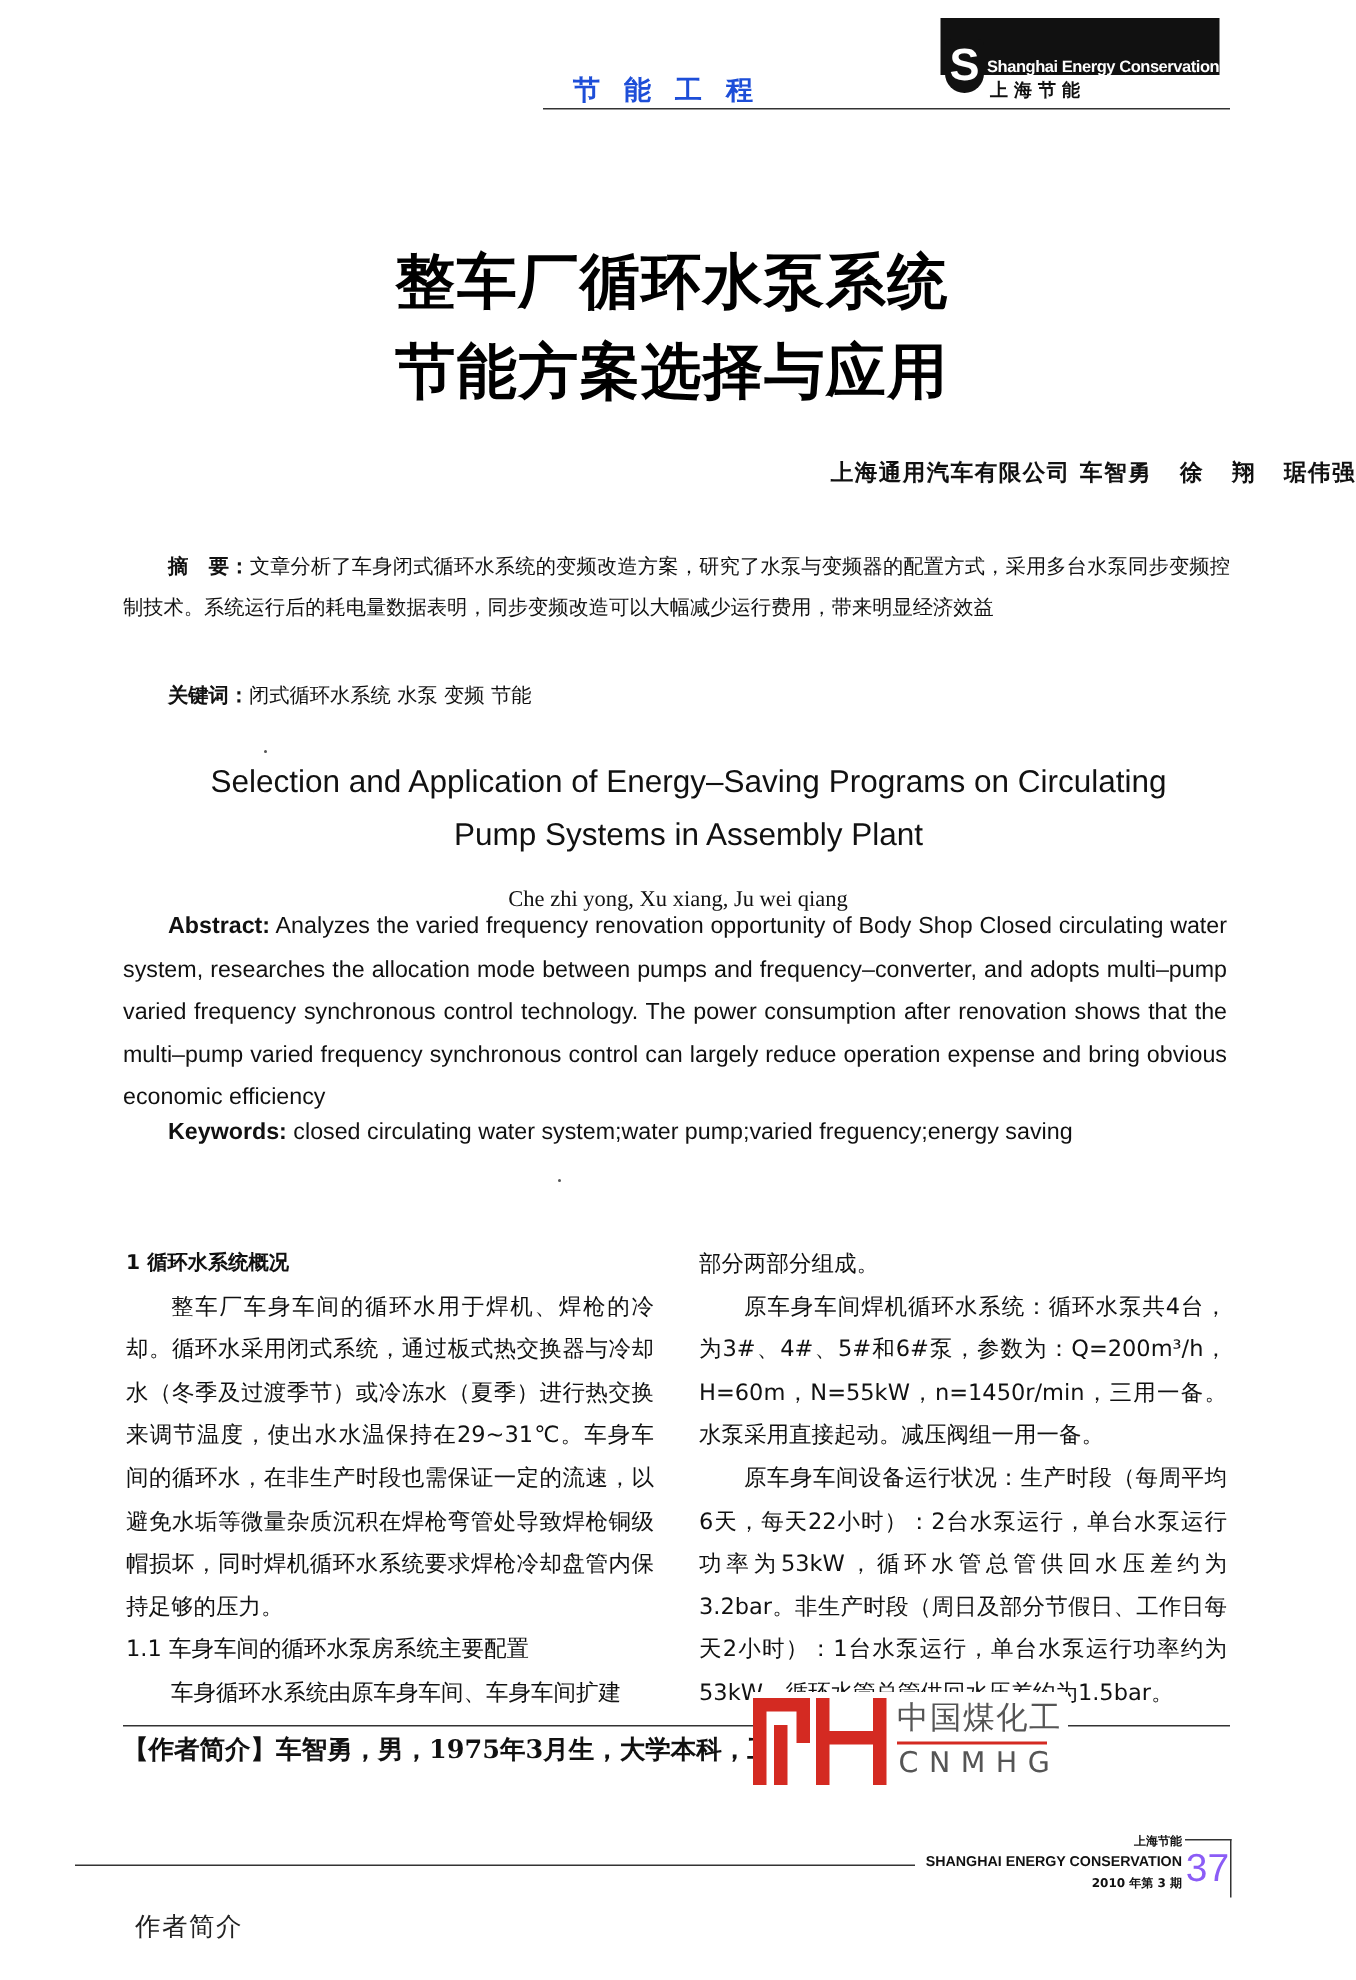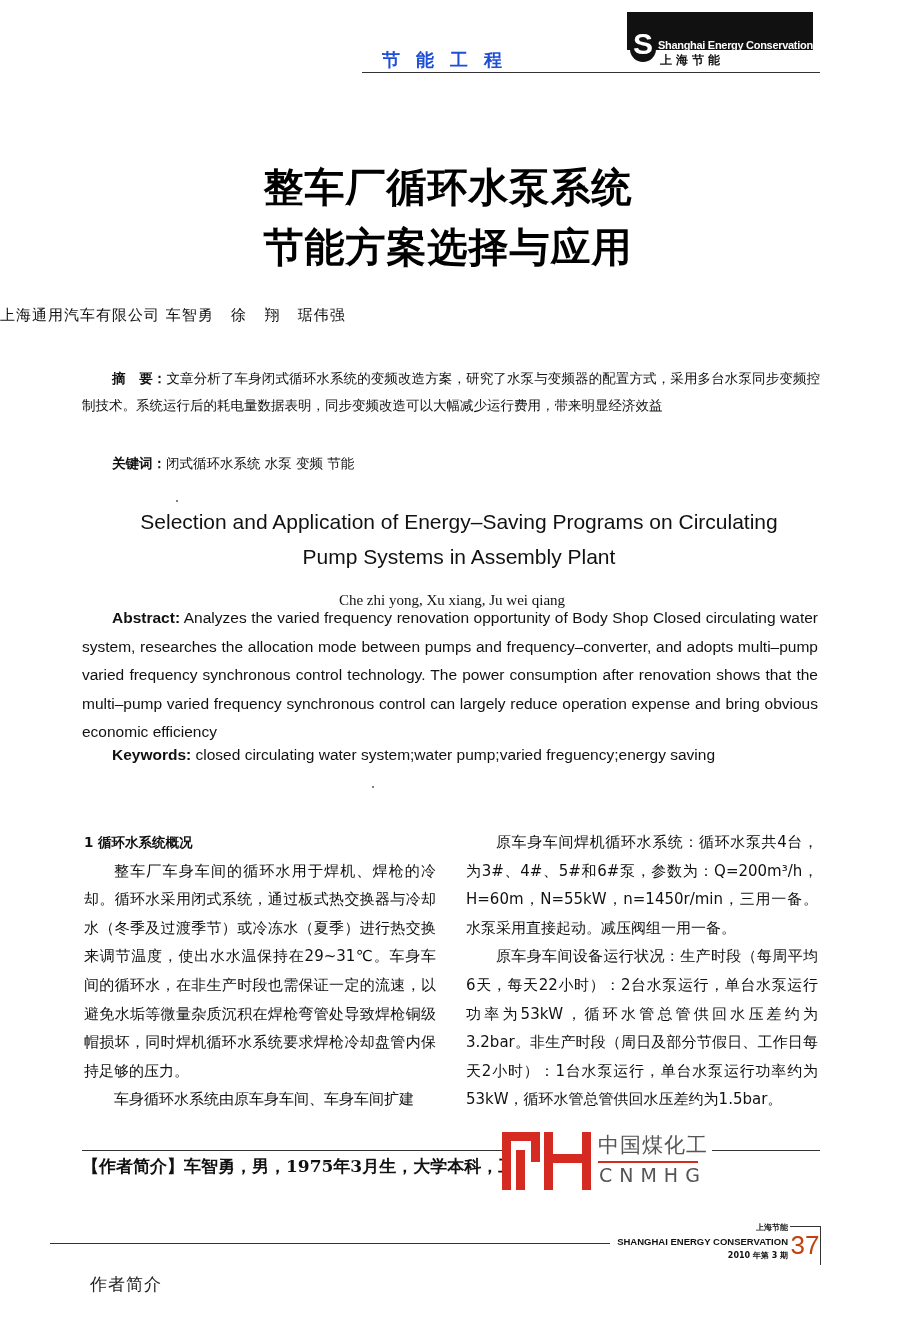--- a/index.html
+++ b/index.html
@@ -11,21 +11,21 @@
     .journal-logo { position: absolute; left: 624px; top: 12px; width: 194px; height: 58px; }
     .logo-block { position: absolute; left: 3px; top: 0px; width: 186px; height: 38px; background: #111; }
     .logo-s { position: absolute; left: 6px; top: 14px; width: 26px; height: 36px; background: #111; color: #fff; font-family: "Liberation Sans", sans-serif; font-weight: bold; font-size: 30px; line-height: 36px; text-align: center; border-radius: 4px 4px 13px 13px; }
     .logo-en { position: absolute; left: 34px; top: 27px; font-family: "Liberation Sans", sans-serif; font-weight: bold; font-size: 11px; color: #fff; letter-spacing: -0.3px; white-space: nowrap; }
     .logo-cn { position: absolute; left: 36px; top: 40px; font-size: 12px; font-weight: bold; letter-spacing: 4px; color: #111; }
 
     .title-cn { position: absolute; left: 0; width: 904px; text-align: center; font-family: "DejaVu Sans", sans-serif; font-weight: bold; font-size: 40px; letter-spacing: 1px; color: #000; }
     .title-cn.l1 { top: 160px; left: -4px; }
     .title-cn.l2 { top: 220px; left: -4px; }
 
-    .authors-cn { position: absolute; left: 0; width: 904px; top: 306px; text-align: left; font-family: "DejaVu Serif", serif; font-weight: normal; font-size: 15px; letter-spacing: 1px; white-space: pre; }
+    .authors-cn { position: absolute; left: 0; width: 904px; top: 306px; text-align: right; font-family: "DejaVu Serif", serif; font-weight: bold; font-size: 15px; letter-spacing: 1px; white-space: pre; }
 
     .abstract-cn { position: absolute; left: 82px; width: 738px; top: 365px; font-family: "DejaVu Serif", serif; font-size: 13.5px; line-height: 27px; text-align: justify; }
     .abstract-cn .lbl { font-weight: bold; font-family: "DejaVu Sans", sans-serif; padding-left: 30px; letter-spacing: 0; }
     .keywords-cn { position: absolute; left: 112px; top: 455px; font-family: "DejaVu Serif", serif; font-size: 13.5px; }
     .keywords-cn .lbl { font-weight: bold; font-family: "DejaVu Sans", sans-serif; }
 
     .dot { position: absolute; width: 2px; height: 2px; background: #555; border-radius: 1px; }
 
     .title-en { position: absolute; left: 0; width: 904px; text-align: center; font-family: "Liberation Sans", sans-serif; font-size: 21px; color: #111; }
     .title-en.l1 { top: 510px; left: 7px; }
@@ -51,21 +51,21 @@
     .wm { position: absolute; left: 502px; top: 1128px; width: 210px; height: 64px; background: #fff; }
     .wm-mh { position: absolute; left: 0; top: 0; }
     .wm-cn { position: absolute; left: 96px; top: 3px; font-size: 21px; color: #555; letter-spacing: 1px; }
     .wm-line { position: absolute; left: 96px; top: 33px; width: 100px; border-top: 2px solid #d42a22; }
     .wm-en { position: absolute; left: 97px; top: 36px; font-family: "DejaVu Sans", sans-serif; font-size: 19px; color: #555; letter-spacing: 7px; }
 
     .footer-rule { position: absolute; left: 50px; top: 1243px; width: 560px; border-top: 1.5px solid #333; }
     .footer-journal-cn { position: absolute; right: 116px; top: 1222px; font-size: 8px; font-weight: bold; }
     .footer-journal-en { position: absolute; right: 116px; top: 1236px; font-family: "Liberation Sans", sans-serif; font-size: 9.5px; font-weight: bold; }
     .footer-issue { position: absolute; right: 116px; top: 1250px; font-size: 8px; font-weight: bold; }
-    .page-num { position: absolute; left: 790px; top: 1226px; width: 30px; height: 38px; border-right: 1px solid #333; border-top: 1px solid #333; font-family: "Liberation Sans", sans-serif; font-size: 26px; line-height: 36px; text-align: center; color: #c2410c; }
+    .page-num { position: absolute; left: 790px; top: 1226px; width: 30px; height: 38px; border-right: 1px solid #333; border-top: 1px solid #333; font-family: "Liberation Sans", sans-serif; font-size: 26px; line-height: 36px; text-align: center; color: #8b5cf6; }
 
     .source-mark { position: absolute; left: 90px; top: 1273px; font-size: 17px; color: #222; letter-spacing: 1px; }
   </style>
 </head>
 <body>
 
 <div class="header-section">节能工程</div>
 <div class="header-rule"></div>
 
 <div class="journal-logo">
@@ -97,24 +97,26 @@
 <div class="abstract-en">
   <span class="lbl">Abstract:</span><span> Analyzes the varied frequency renovation opportunity of Body Shop Closed circulating water system, researches the allocation mode between pumps and frequency–converter, and adopts multi–pump varied frequency synchronous control technology. The power consumption after renovation shows that the multi–pump varied frequency synchronous control can largely reduce operation expense and bring obvious economic efficiency</span>
 </div>
 <div class="keywords-en">
   <span class="lbl">Keywords:</span><span> closed circulating water system;water pump;varied freguency;energy saving</span>
 </div>
 
 <div class="col left">
   <p class="h1">1 循环水系统概况</p>
   <p class="indent">整车厂车身车间的循环水用于焊机、焊枪的冷却。循环水采用闭式系统，通过板式热交换器与冷却水（冬季及过渡季节）或冷冻水（夏季）进行热交换来调节温度，使出水水温保持在29~31℃。车身车间的循环水，在非生产时段也需保证一定的流速，以避免水垢等微量杂质沉积在焊枪弯管处导致焊枪铜级帽损坏，同时焊机循环水系统要求焊枪冷却盘管内保持足够的压力。</p>
+  <p class="h2">1.1 车身车间的循环水泵房系统主要配置</p>
   <p class="indent">车身循环水系统由原车身车间、车身车间扩建</p>
 </div>
 
 <div class="col right">
+  <p>部分两部分组成。</p>
   <p class="indent">原车身车间焊机循环水系统：循环水泵共4台，为3#、4#、5#和6#泵，参数为：Q=200m³/h，H=60m，N=55kW，n=1450r/min，三用一备。水泵采用直接起动。减压阀组一用一备。</p>
   <p class="indent">原车身车间设备运行状况：生产时段（每周平均6天，每天22小时）：2台水泵运行，单台水泵运行功率为53kW，循环水管总管供回水压差约为3.2bar。非生产时段（周日及部分节假日、工作日每天2小时）：1台水泵运行，单台水泵运行功率约为53kW，循环水管总管供回水压差约为1.5bar。</p>
 </div>
 
 <div class="footnote-rule"></div>
 <div class="footnote">【作者简介】车智勇，男，1975年3月生，大学本科，工程师</div>
 
 <div class="wm">
   <svg class="wm-mh" width="92" height="64" viewBox="0 0 92 64">
     <g fill="#d42a22">

